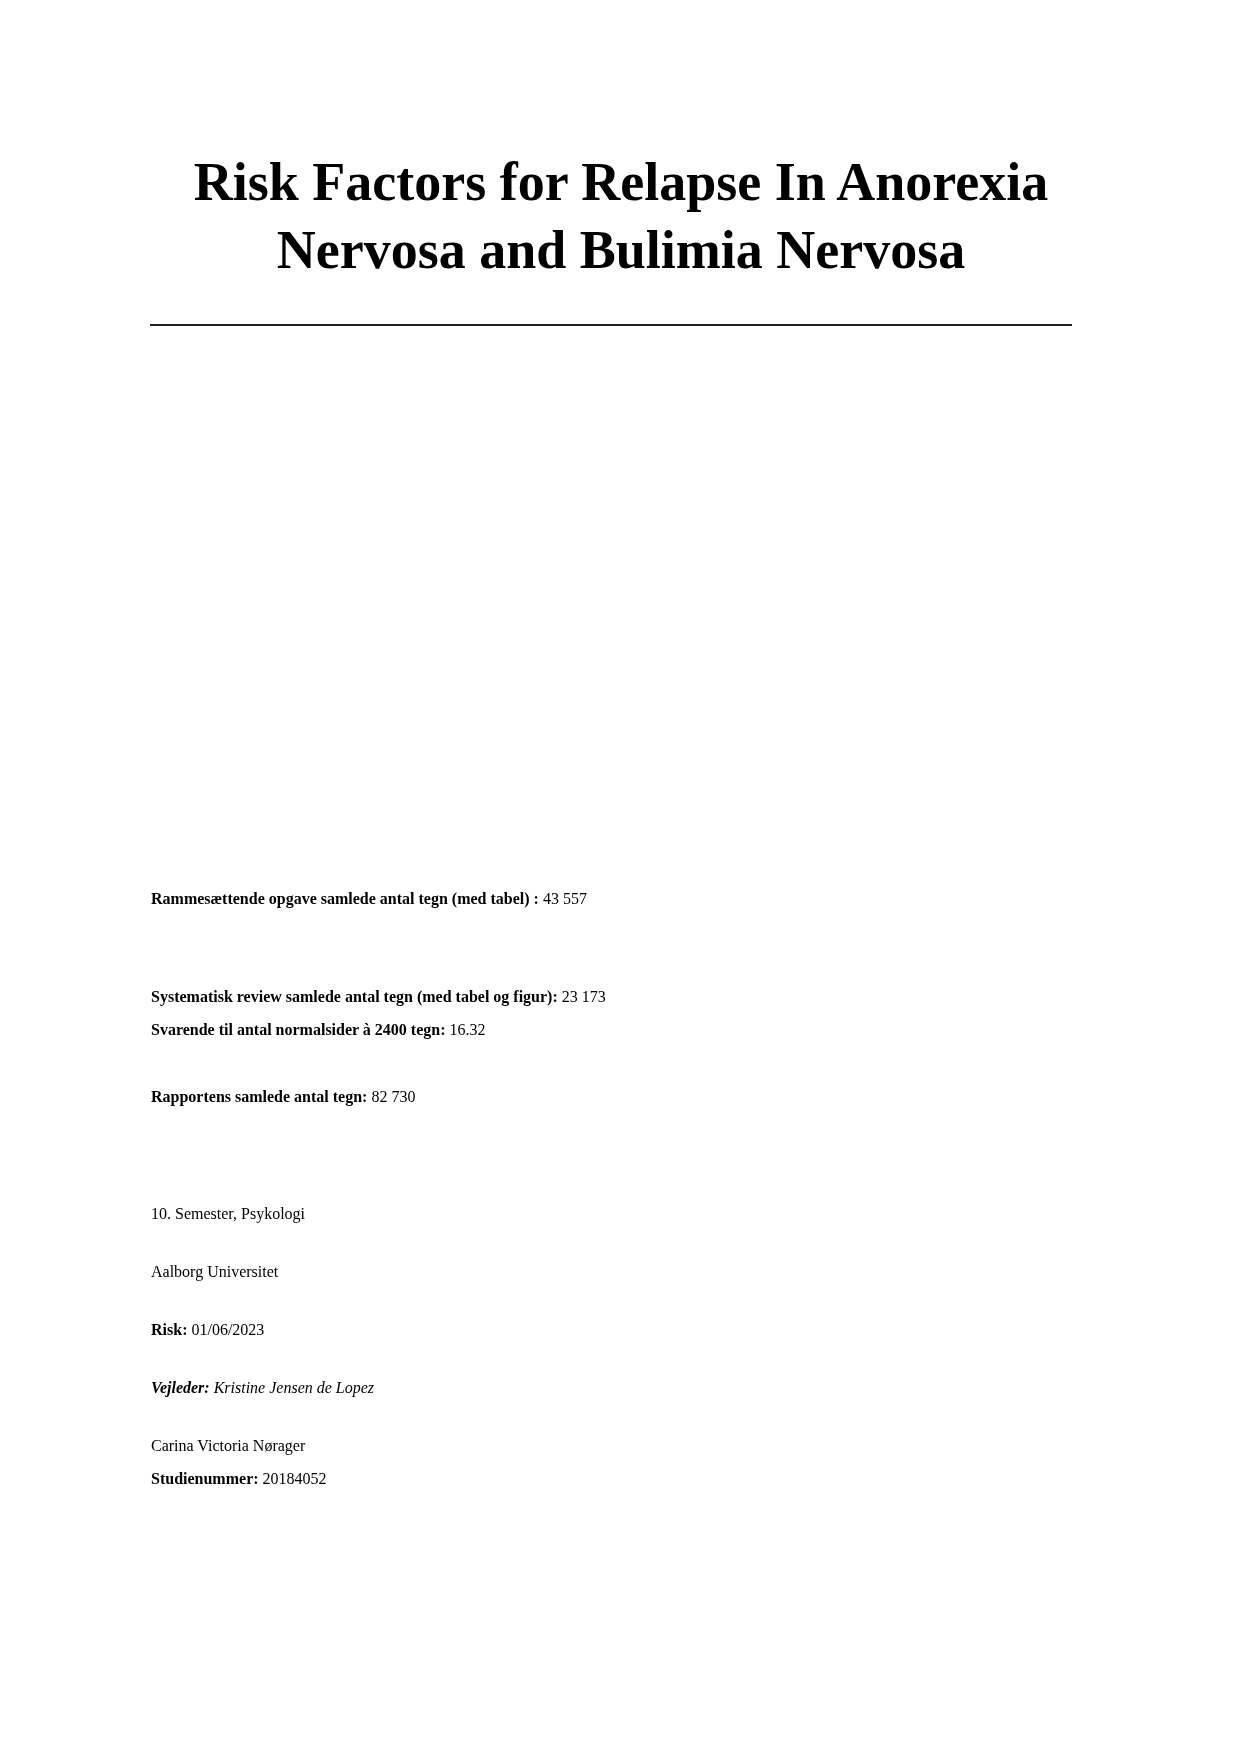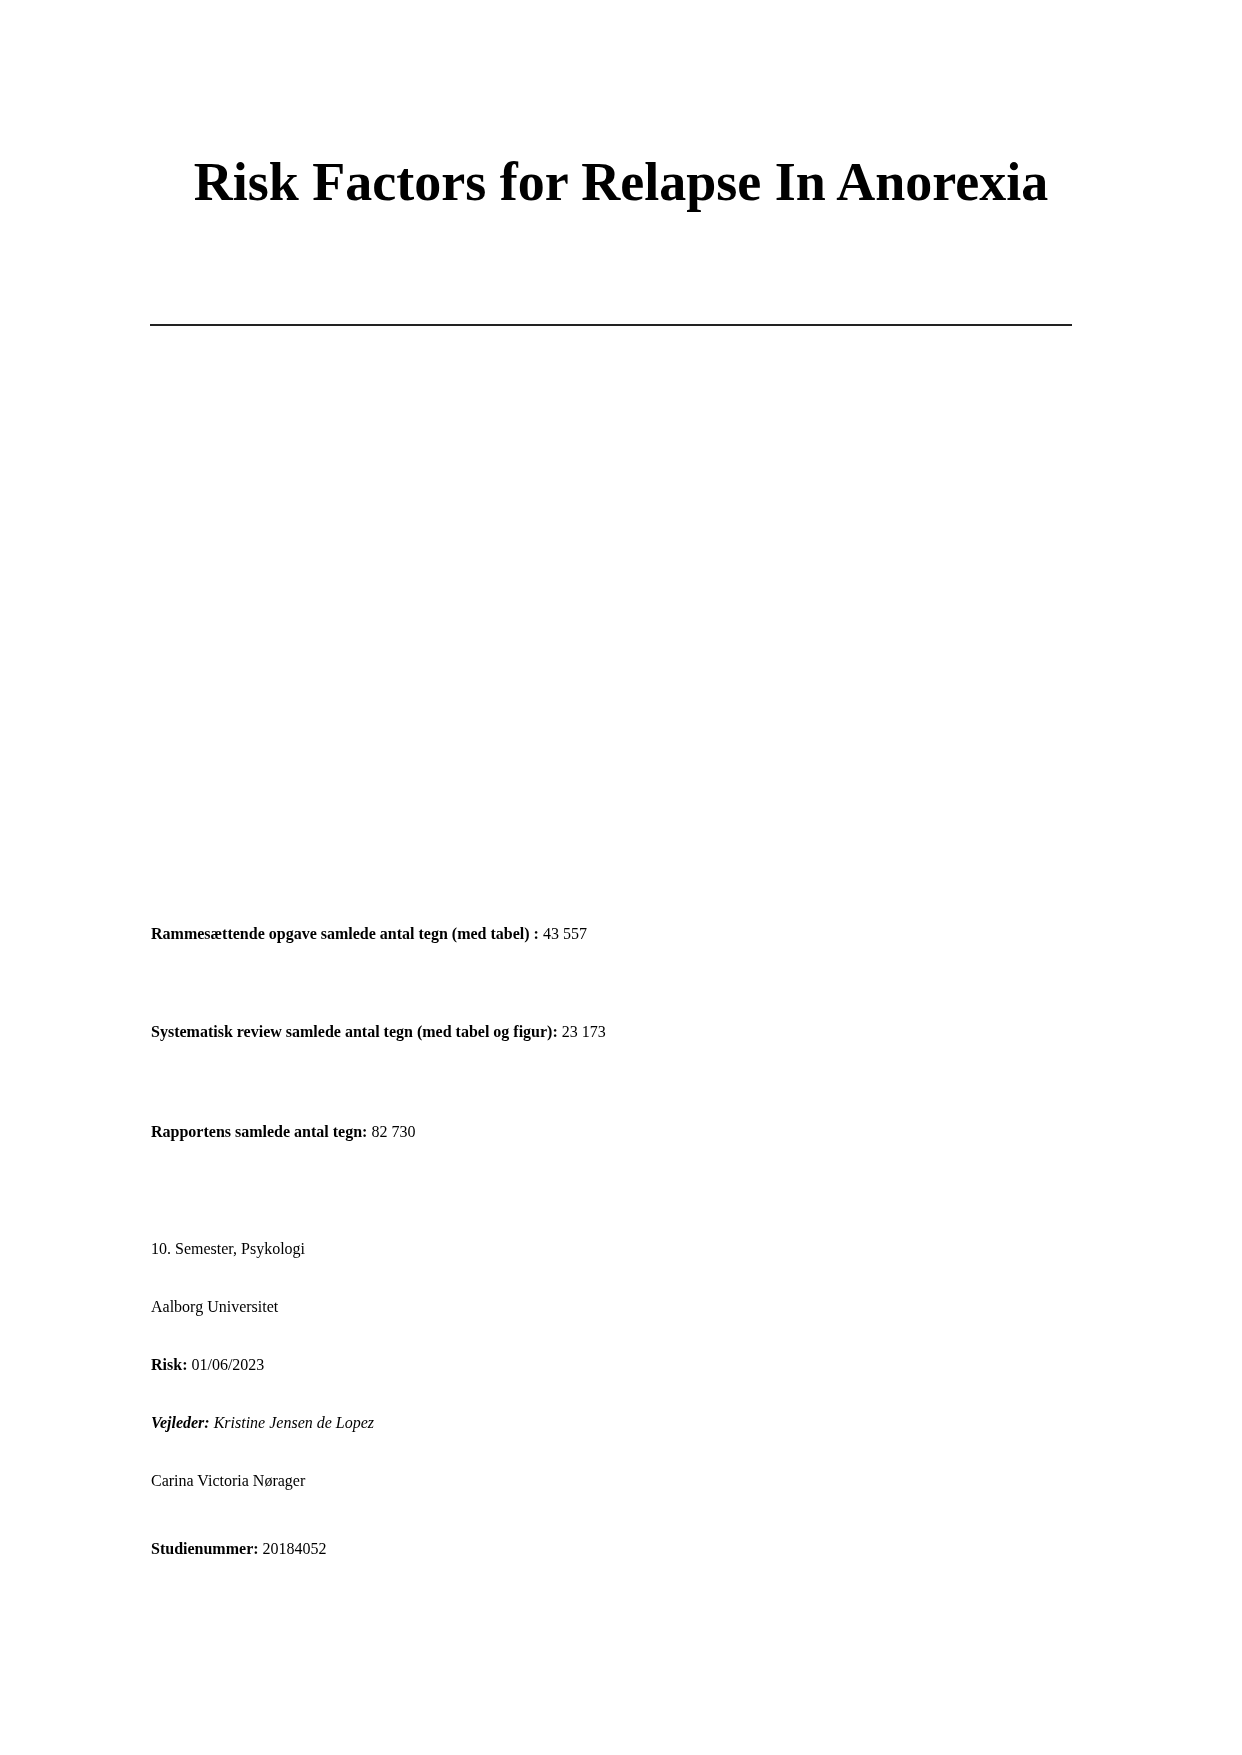--- a/index.html
+++ b/index.html
@@ -33,41 +33,45 @@
       width: 922px;
       height: 0;
       border-top: 2px solid #222222;
     }
     .block {
       position: absolute;
       left: 151px;
       font-size: 16px;
       line-height: 33px;
     }
-    .line { white-space: nowrap; margin-top: 35px; }
+    .line { white-space: nowrap; }
     .b { font-weight: bold; }
   </style>
 </head>
 <body>
 
 <h1 class="title">
   <span class="line">Risk Factors for Relapse In Anorexia</span><br>
+  <span class="line">Nervosa and Bulimia Nervosa</span>
 </h1>
 
 <div class="rule"></div>
 
 <div class="block" style="top:882px;">
   <div class="line">
     <span class="b">Rammesættende opgave samlede antal tegn (med tabel) :</span><span> 43 557</span>
   </div>
 </div>
 
 <div class="block" style="top:980px;">
   <div class="line">
     <span class="b">Systematisk review samlede antal tegn (med tabel og figur):</span><span> 23 173</span>
+  </div>
+  <div class="line">
+    <span class="b">Svarende til antal normalsider à 2400 tegn:</span><span> 16.32</span>
   </div>
 </div>
 
 <div class="block" style="top:1080px;">
   <div class="line">
     <span class="b">Rapportens samlede antal tegn:</span><span> 82 730</span>
   </div>
 </div>
 
 <div class="block" style="top:1197px;text-align:right;">

